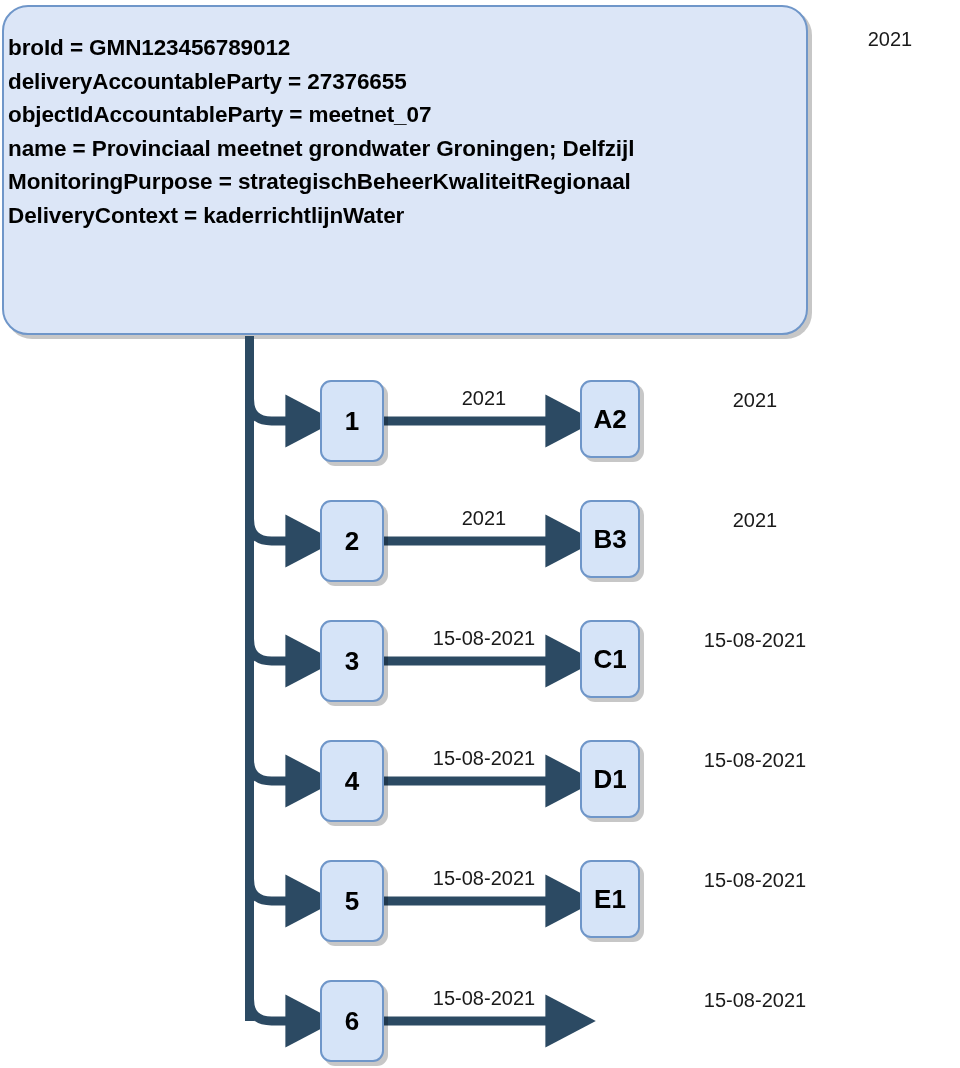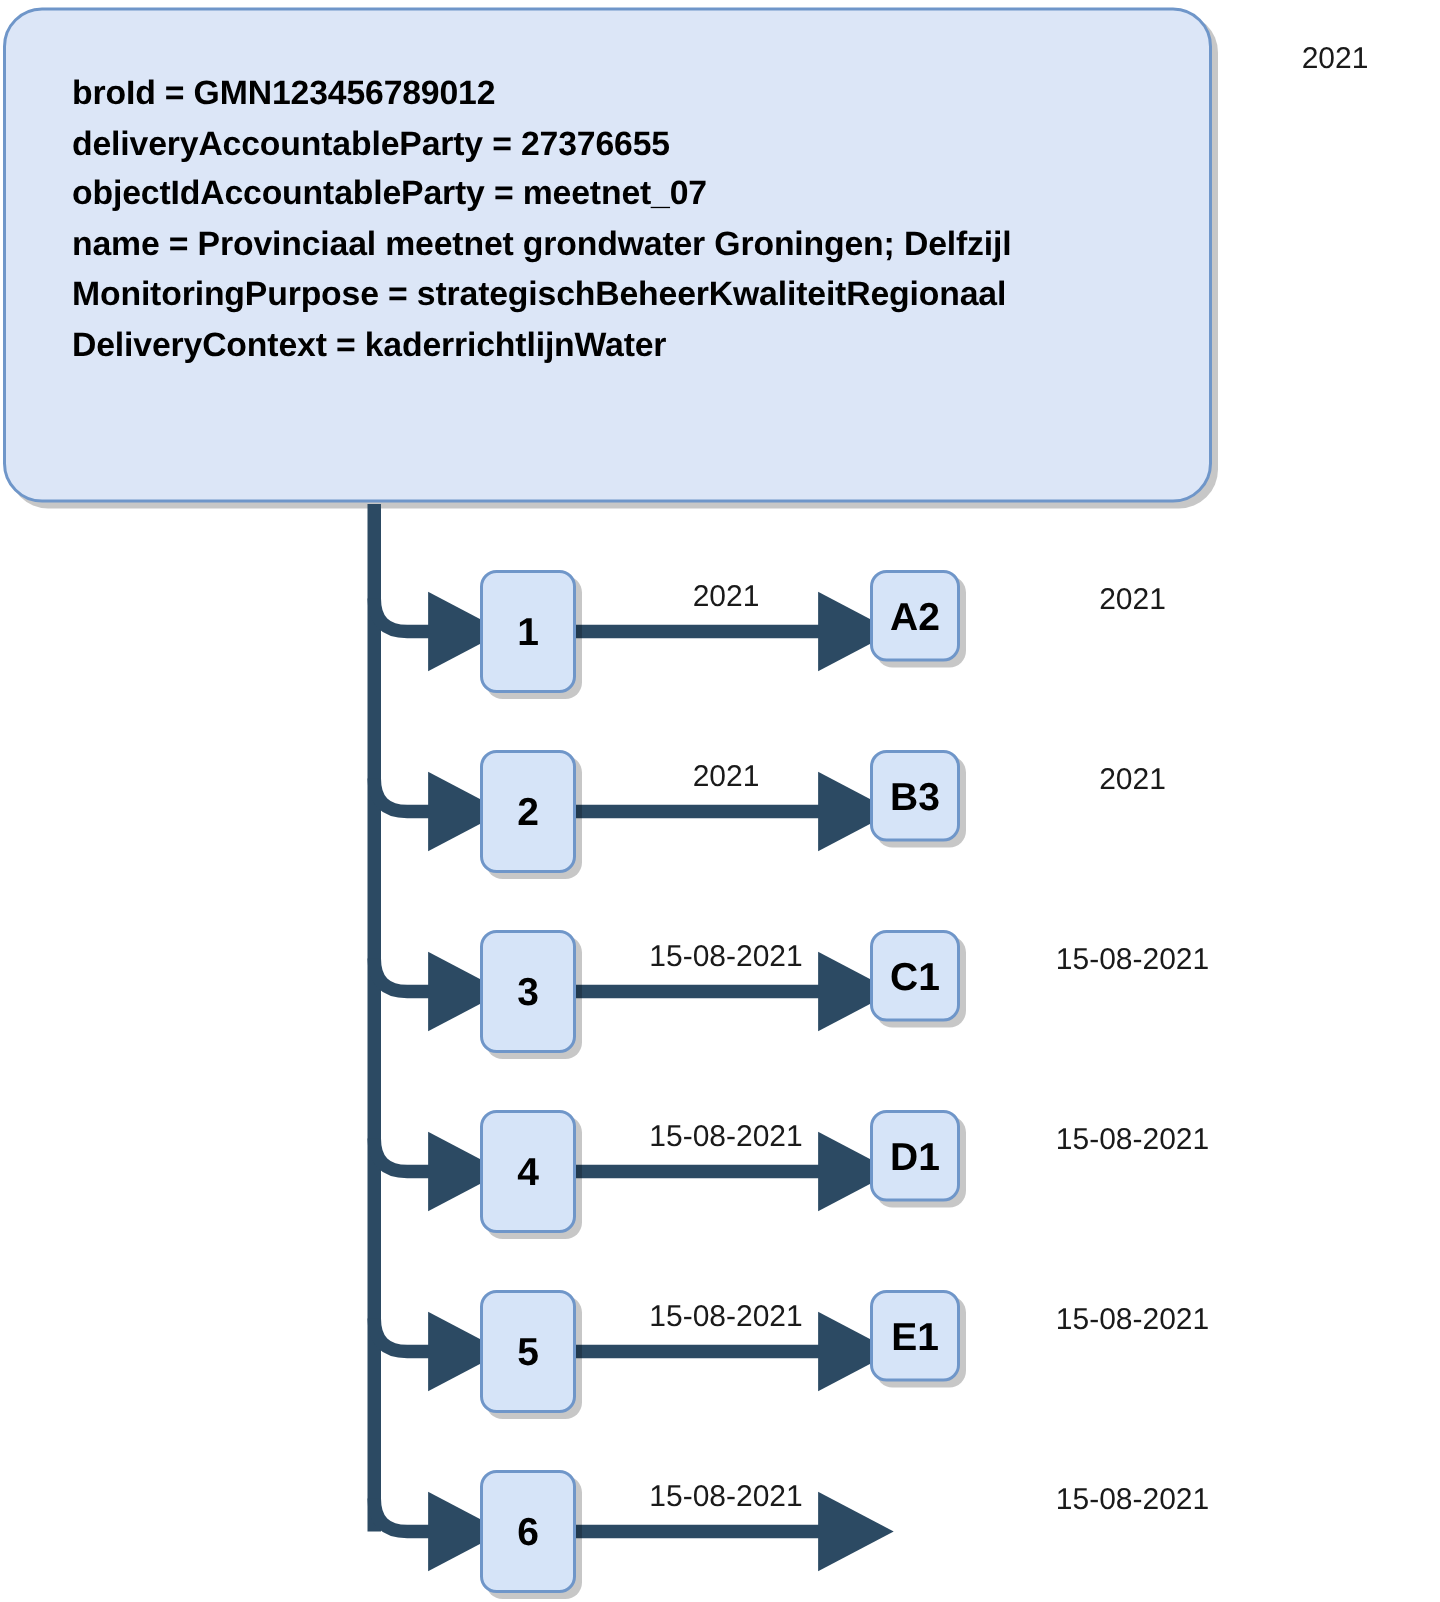--- a/index.html
+++ b/index.html
@@ -30,23 +30,22 @@
     height: 330px;
     box-sizing: border-box;
     background: #dce6f7;
     border: 2px solid #6f96c9;
     border-radius: 26px;
     box-shadow: 4px 4px 0 0 rgba(0,0,0,0.22);
   }
   #header-lines {
     position: absolute;
     left: 4px;
-    top: 38px;
+    top: 24px;
     right: 6px;
-    margin-left: 40px;
   }
   .hdr-line {
     font-size: 22.5px;
     font-weight: bold;
     color: #000000;
     line-height: 33.5px;
     white-space: nowrap;
     letter-spacing: -0.1px;
   }
 
@@ -91,21 +90,21 @@
     line-height: 1;
   }
   .node-left {
     left: 320px;
     width: 64px;
     height: 82px;
   }
   .node-right {
     left: 580px;
     width: 60px;
-    height: 61px;
+    height: 78px;
   }
 
   
   .edge-label {
     position: absolute;
     width: 170px;
     text-align: center;
     font-size: 20px;
     color: #1a1a1a;
     white-space: nowrap;

